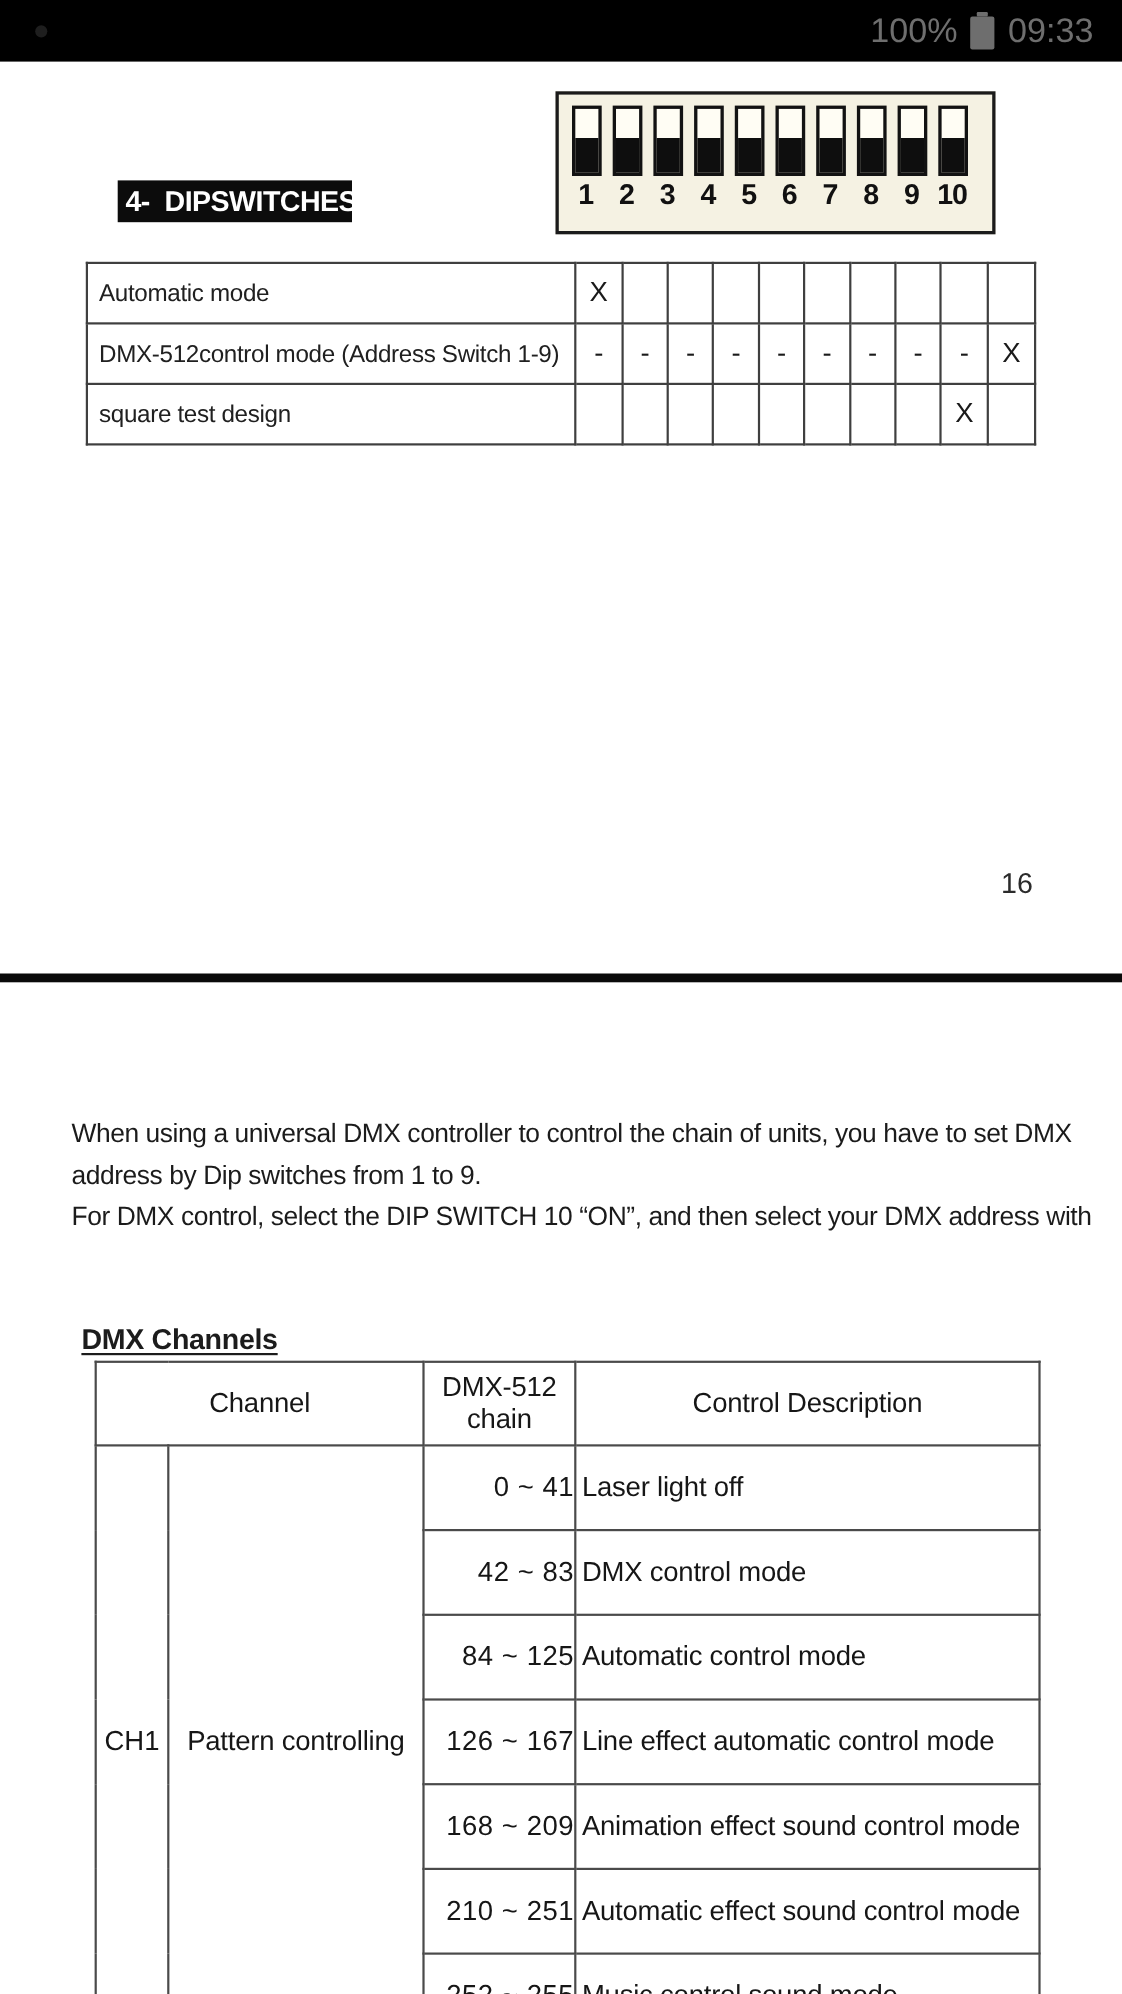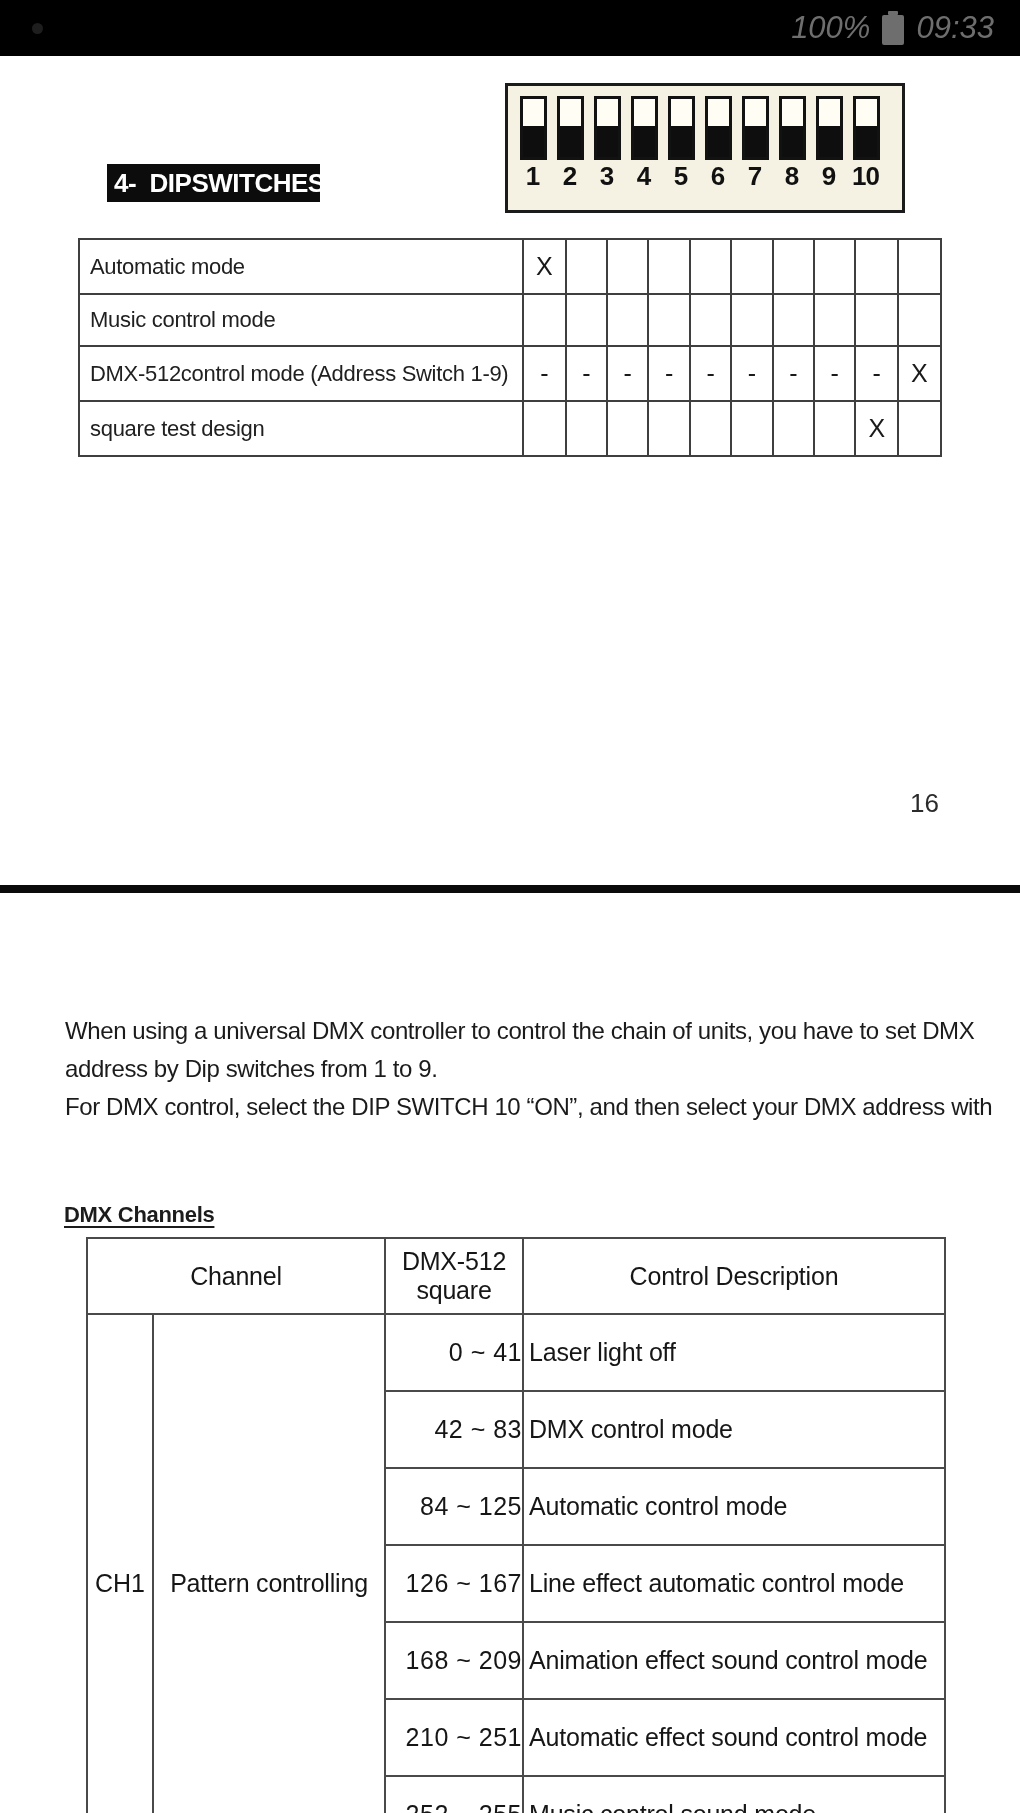--- a/index.html
+++ b/index.html
@@ -4,21 +4,21 @@
 <style>
   html,body{margin:0;padding:0;}
   .screen{
     position:relative; width:1020px; height:1813px; background:#ffffff;
     overflow:hidden; font-family:"Liberation Sans","DejaVu Sans",sans-serif; color:#1c1c1c;
   }
   
   .status-bar{
     position:absolute; left:0; top:0; width:1020px; height:56px; background:#000;
     display:flex; align-items:center; justify-content:flex-end; gap:12px;
-    padding-right:26px; box-sizing:border-box; color:#6e6e6e; font-size:31px;font-style:italic;
+    padding-right:26px; box-sizing:border-box; color:#6e6e6e; font-size:31px;
   }
   .cam-dot{position:absolute; left:32px; top:23px; width:11px; height:11px; border-radius:50%; background:#1e1e1e;}
   .battery{position:relative; width:22px; height:30px; background:#6e6e6e; border-radius:2px; margin-top:3px;}
   .battery::before{content:""; position:absolute; left:6px; top:-4px; width:10px; height:4px; background:#6e6e6e; border-radius:1px;}
   
   .dip-graphic{
     position:absolute; left:505px; top:83px; width:394px; height:124px;
     background:#f5f2e3; border:3px solid #1b1b1b;
   }
   .dip-row{display:flex; gap:10px; padding:10px 0 0 12px;}
@@ -35,21 +35,21 @@
   .t1{position:absolute; left:78px; top:238px; border-collapse:collapse; table-layout:fixed;}
   .t1 td{border:2px solid #3f3f3f; height:37px; box-sizing:border-box; padding:12px;}
   .t1-label{font-size:22px; padding-left:10px !important; letter-spacing:-0.3px; color:#202020;}
   .t1-mark{text-align:center; font-size:25px; color:#1a1a1a;}
   
   .page-number{position:absolute; left:910px; top:788px; width:44px; text-align:left; font-size:26px; color:#2b2b2b;}
   .page-divider{position:absolute; left:0; top:885px; width:1020px; height:8px; background:#0a0a0a;}
   
   .para{position:absolute; left:65px; top:1012px; width:920px; font-size:24px; letter-spacing:-0.4px; color:#1b1b1b;}
   .para-line{height:38px; line-height:38px; white-space:nowrap;}
-  .channels-heading{position:absolute; left:64px; top:1202px; font-size:22px; font-weight:700;
+  .channels-heading{position:absolute; left:74px; top:1202px; font-size:26px; font-weight:700;
     text-decoration:underline; text-decoration-thickness:2px; text-underline-offset:4px; letter-spacing:-0.3px;}
   
   .t2{position:absolute; left:86px; top:1237px; border-collapse:collapse; table-layout:fixed; font-size:25px; color:#161616;}
   .t2 td{border:2px solid #4a4a4a; box-sizing:border-box; padding:0; vertical-align:middle;}
   .t2 .hd{height:76px; text-align:center; letter-spacing:-0.2px;}
   .t2 .bodyrow td{height:77px;}
   .t2 .val{text-align:right; letter-spacing:0.5px;}
   .t2 .desc{text-align:left; padding-left:5px; letter-spacing:-0.2px;}
   .t2 .chid{text-align:center;}
   .t2 .chname{text-align:center; letter-spacing:-0.2px;}
@@ -117,33 +117,20 @@
           <td class="t1-mark"></td>
           <td class="t1-mark"></td>
           <td class="t1-mark"></td>
           <td class="t1-mark"></td>
           <td class="t1-mark"></td>
           <td class="t1-mark"></td>
           <td class="t1-mark"></td>
           <td class="t1-mark"></td>
         </tr>
         <tr>
-          <td class="t1-label">Music control mode</td>
-          <td class="t1-mark"></td>
-          <td class="t1-mark"></td>
-          <td class="t1-mark"></td>
-          <td class="t1-mark"></td>
-          <td class="t1-mark"></td>
-          <td class="t1-mark"></td>
-          <td class="t1-mark"></td>
-          <td class="t1-mark"></td>
-          <td class="t1-mark"></td>
-          <td class="t1-mark"></td>
-        </tr>
-        <tr>
           <td class="t1-label">DMX-512control mode (Address Switch 1-9)</td>
           <td class="t1-mark">-</td>
           <td class="t1-mark">-</td>
           <td class="t1-mark">-</td>
           <td class="t1-mark">-</td>
           <td class="t1-mark">-</td>
           <td class="t1-mark">-</td>
           <td class="t1-mark">-</td>
           <td class="t1-mark">-</td>
           <td class="t1-mark">-</td>
@@ -182,21 +169,21 @@
       <col style="width:66px">
         <col style="width:232px">
         <col style="width:138px">
         <col style="width:422px">
     </colgroup>
     <tbody>
       <tr>
         <td class="hd" colspan="2">Channel</td>
         <td class="hd">
           <div>DMX-512</div>
-          <div>square</div>
+          <div>chain</div>
         </td>
         <td class="hd">Control Description</td>
       </tr>
     </tbody>
     <tbody>
         <tr class="bodyrow">
           <td class="chid" rowspan="7">CH1</td>
           <td class="chname" rowspan="7">Pattern controlling</td>
           <td class="val">0 ~ 41</td>
           <td class="desc">Laser light off</td>

